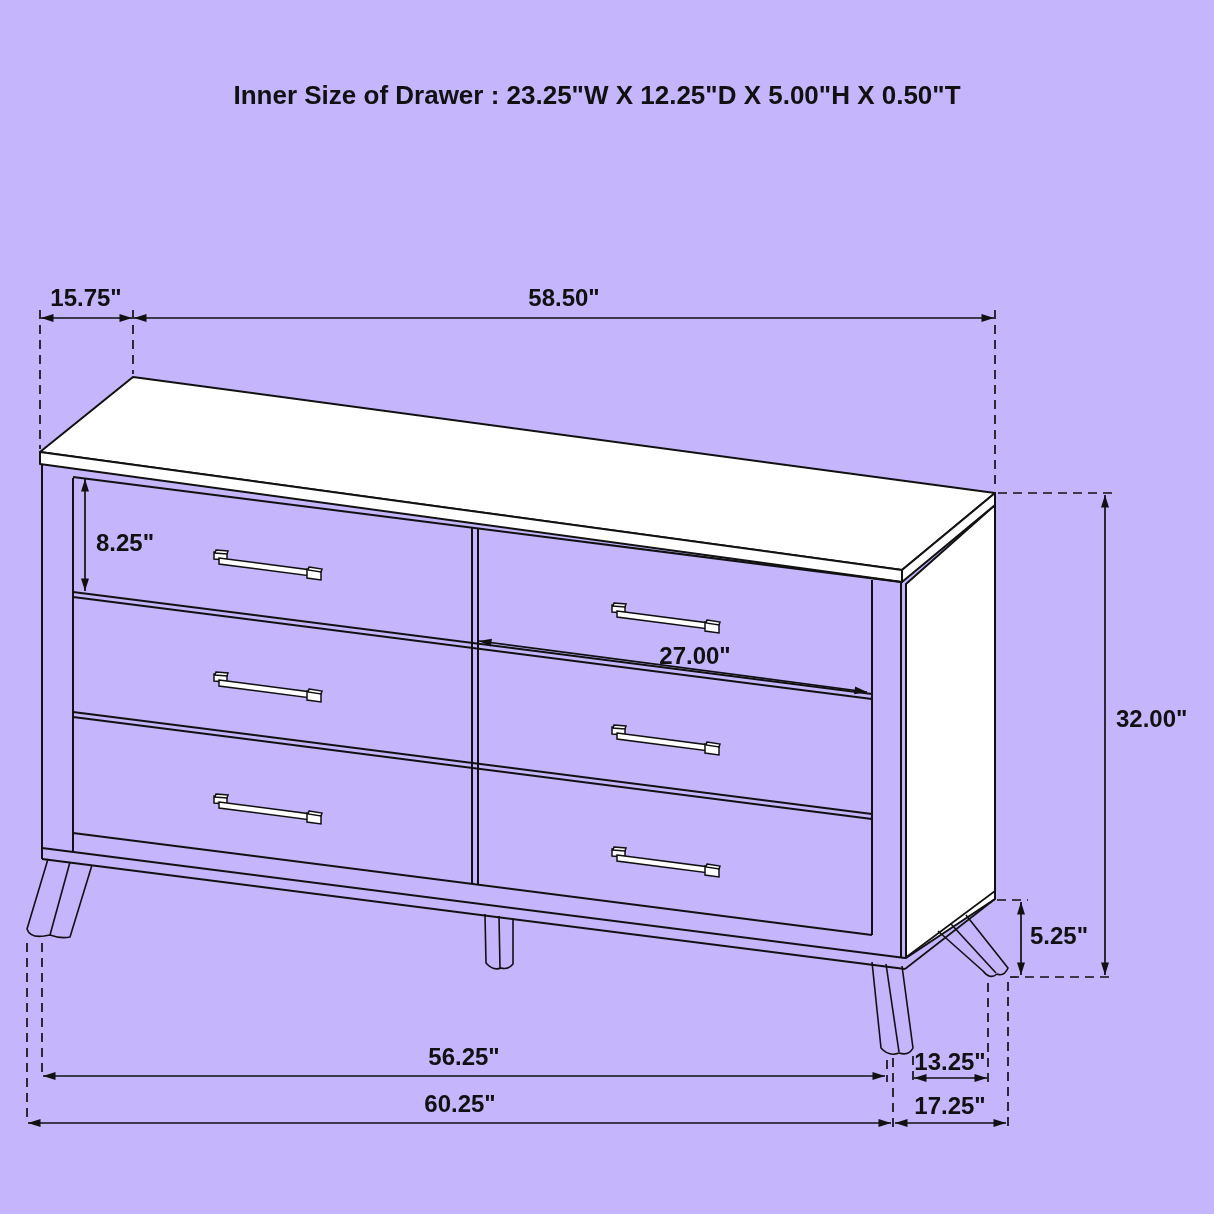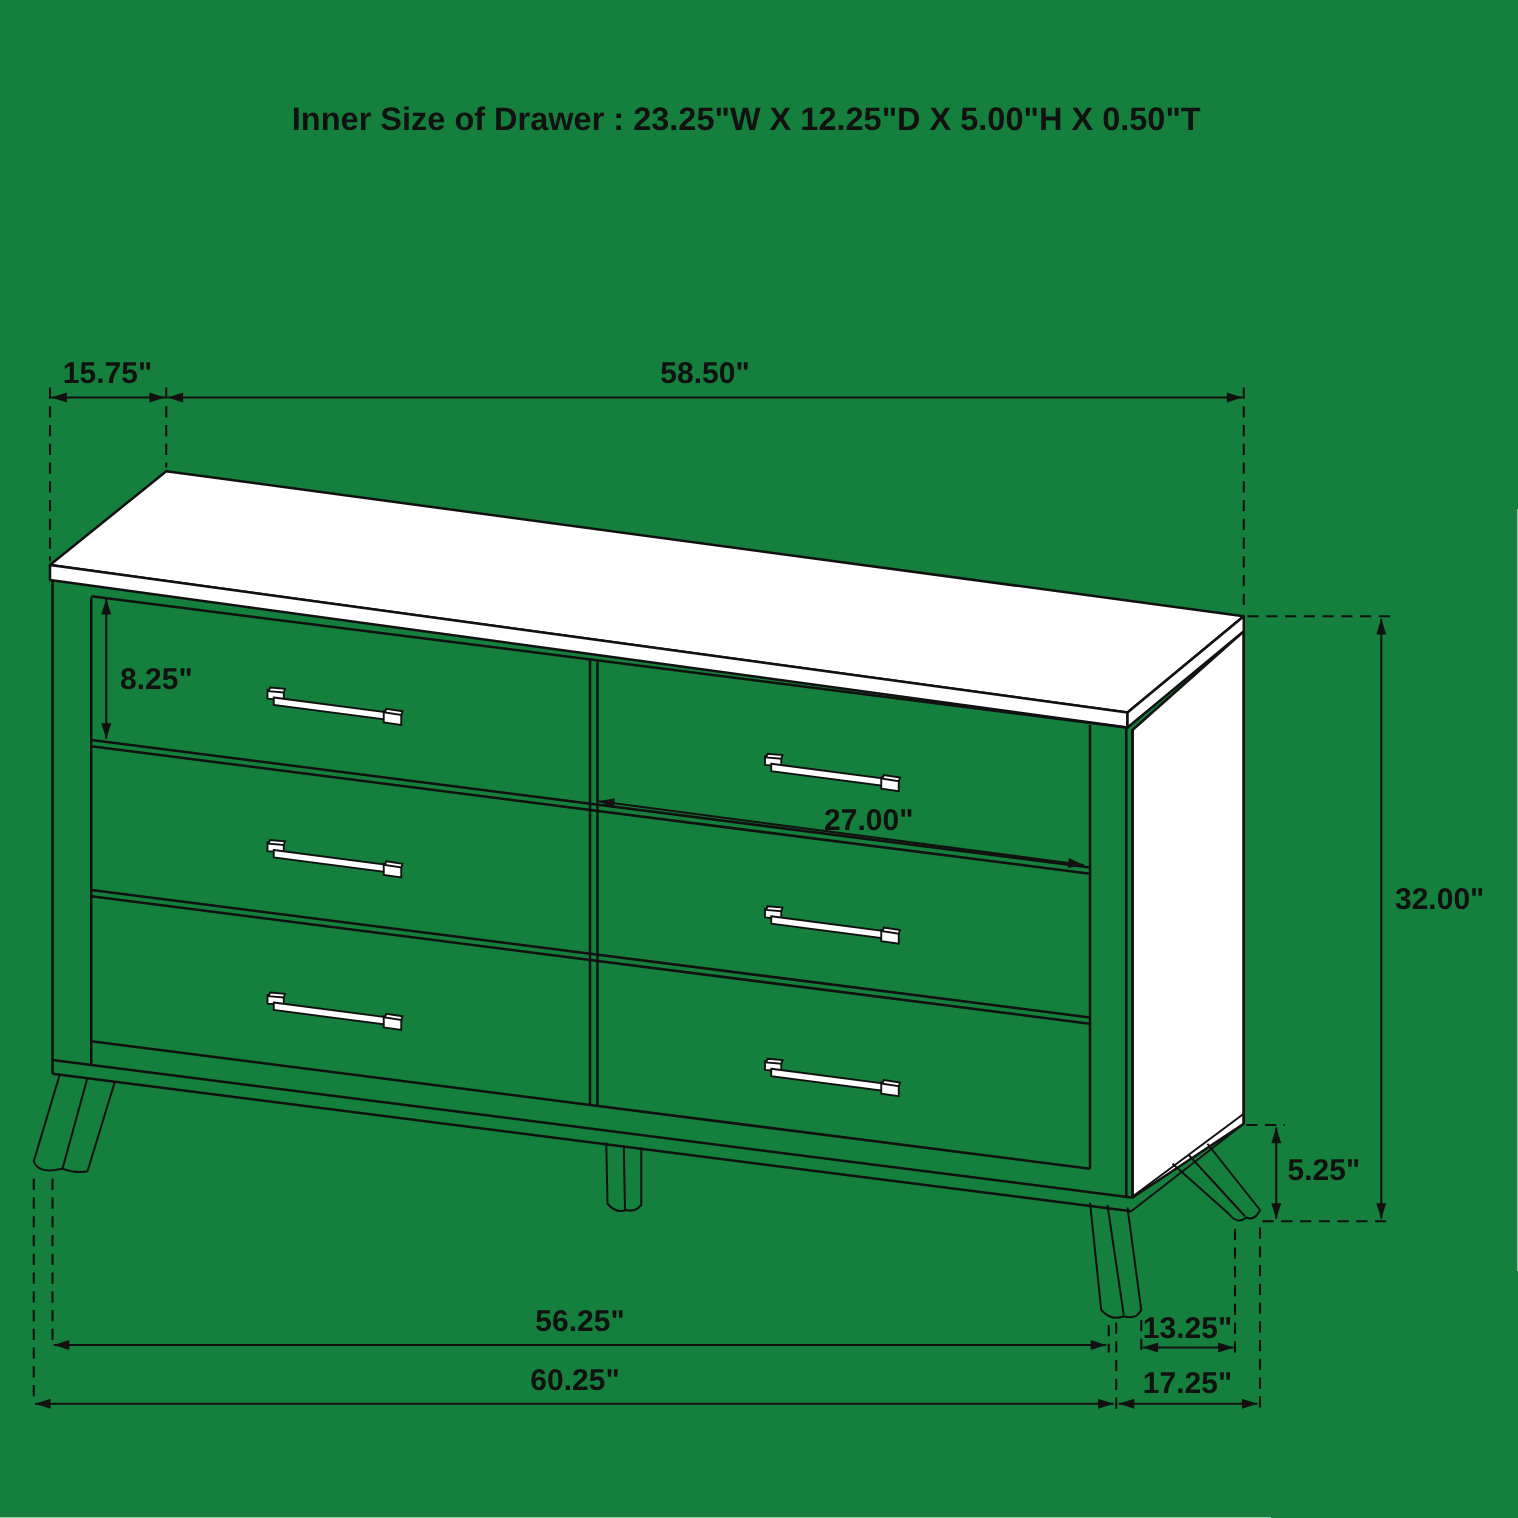--- a/index.html
+++ b/index.html
@@ -4,21 +4,21 @@
 <style>
   html, body {
     margin: 0;
     padding: 0;
     background: #ffffff;
   }
   .page {
     position: relative;
     width: 1214px;
     height: 1214px;
-    background: #15803d;
+    background: #c4b5fd;
     font-family: "Liberation Sans", sans-serif;
     overflow: hidden;
   }
   svg { display: block; }
   .dim-label {
     font-family: "Liberation Sans", sans-serif;
     font-weight: bold;
     font-size: 24px;
     fill: #111111;
   }

